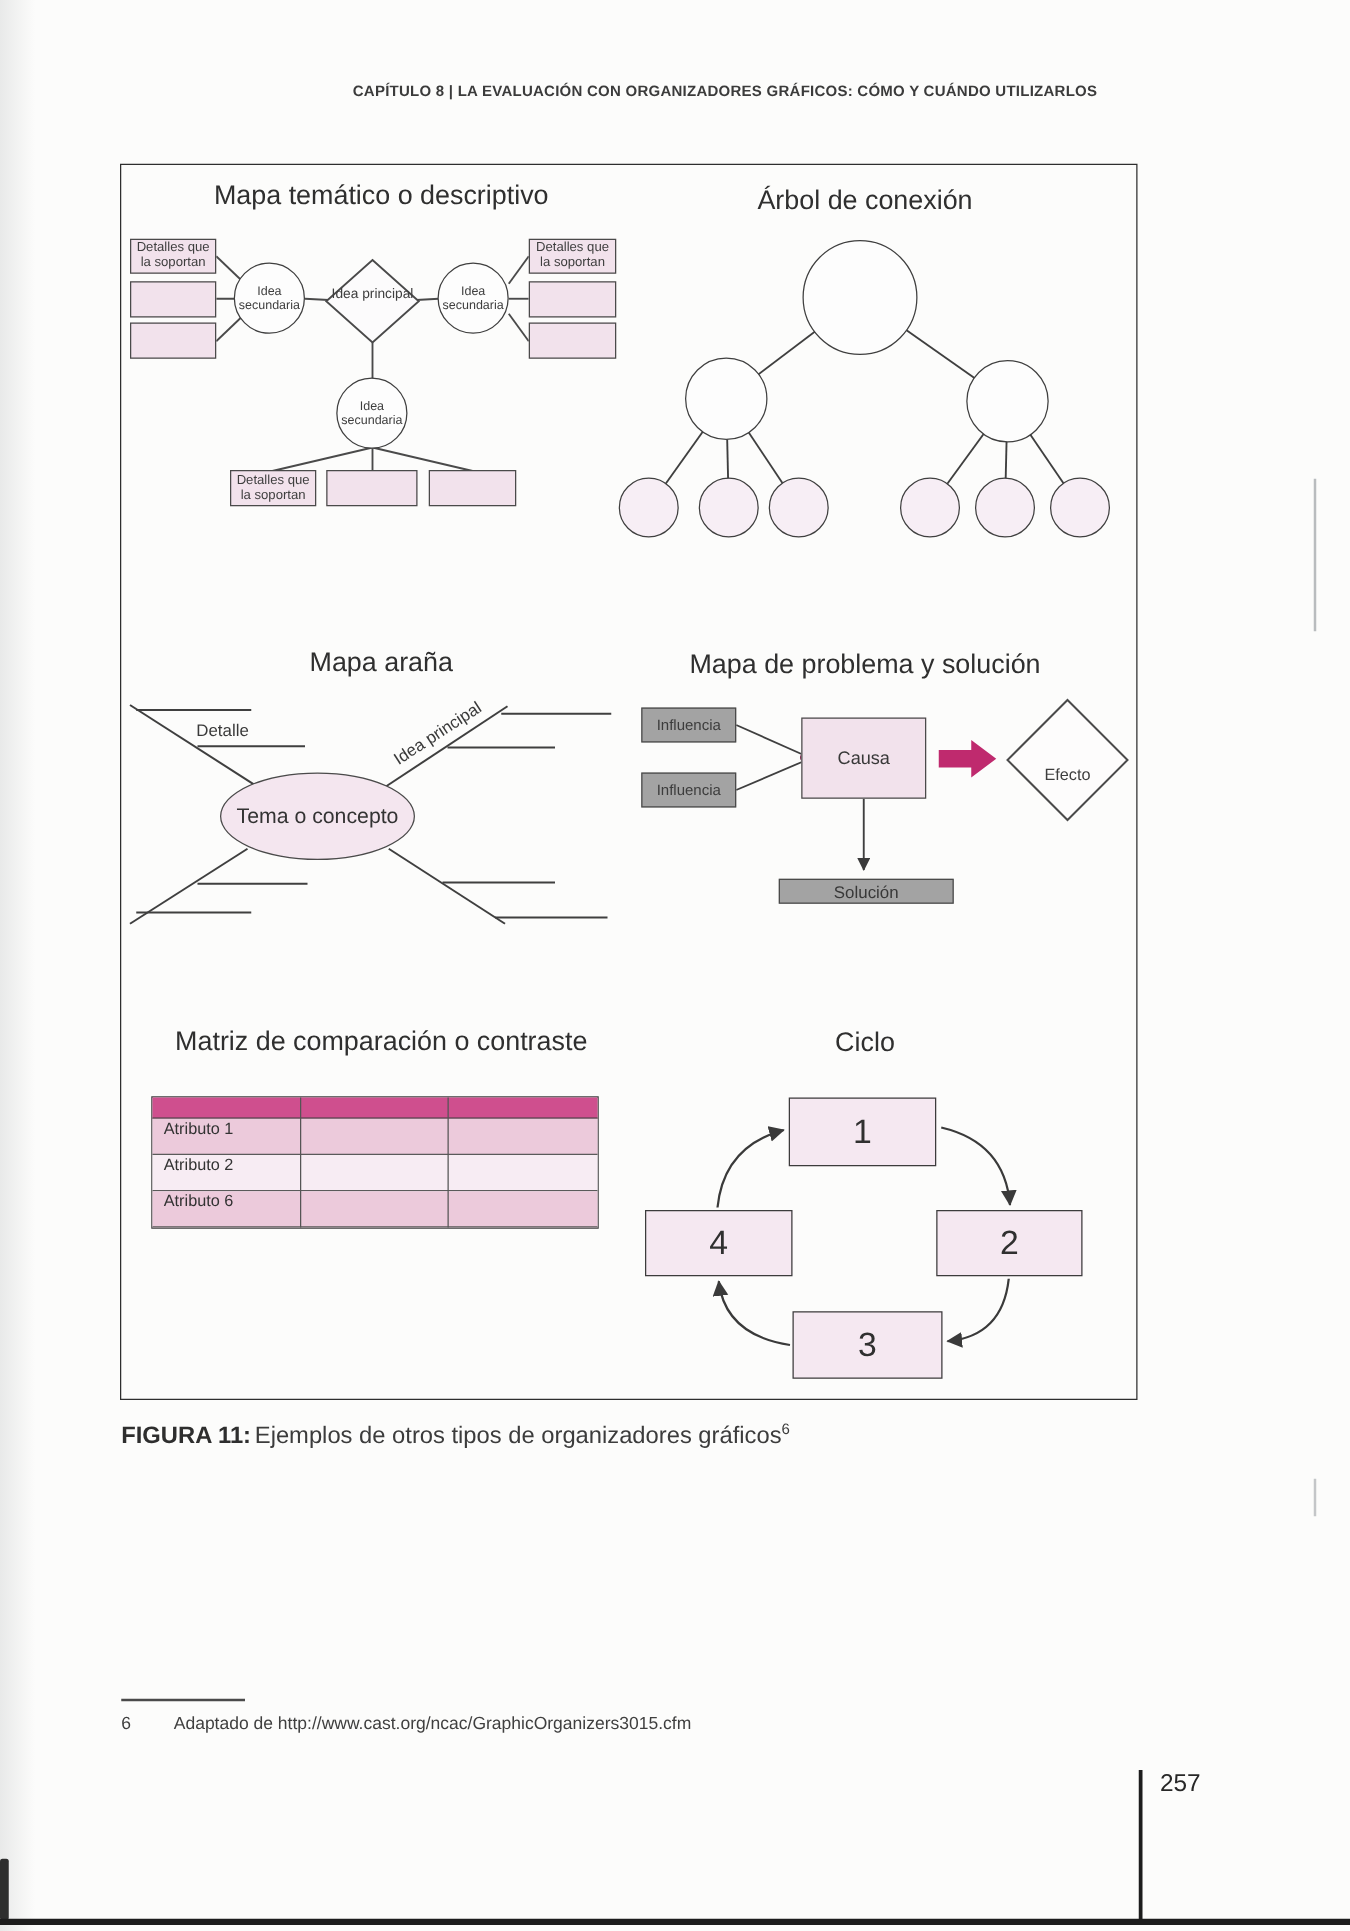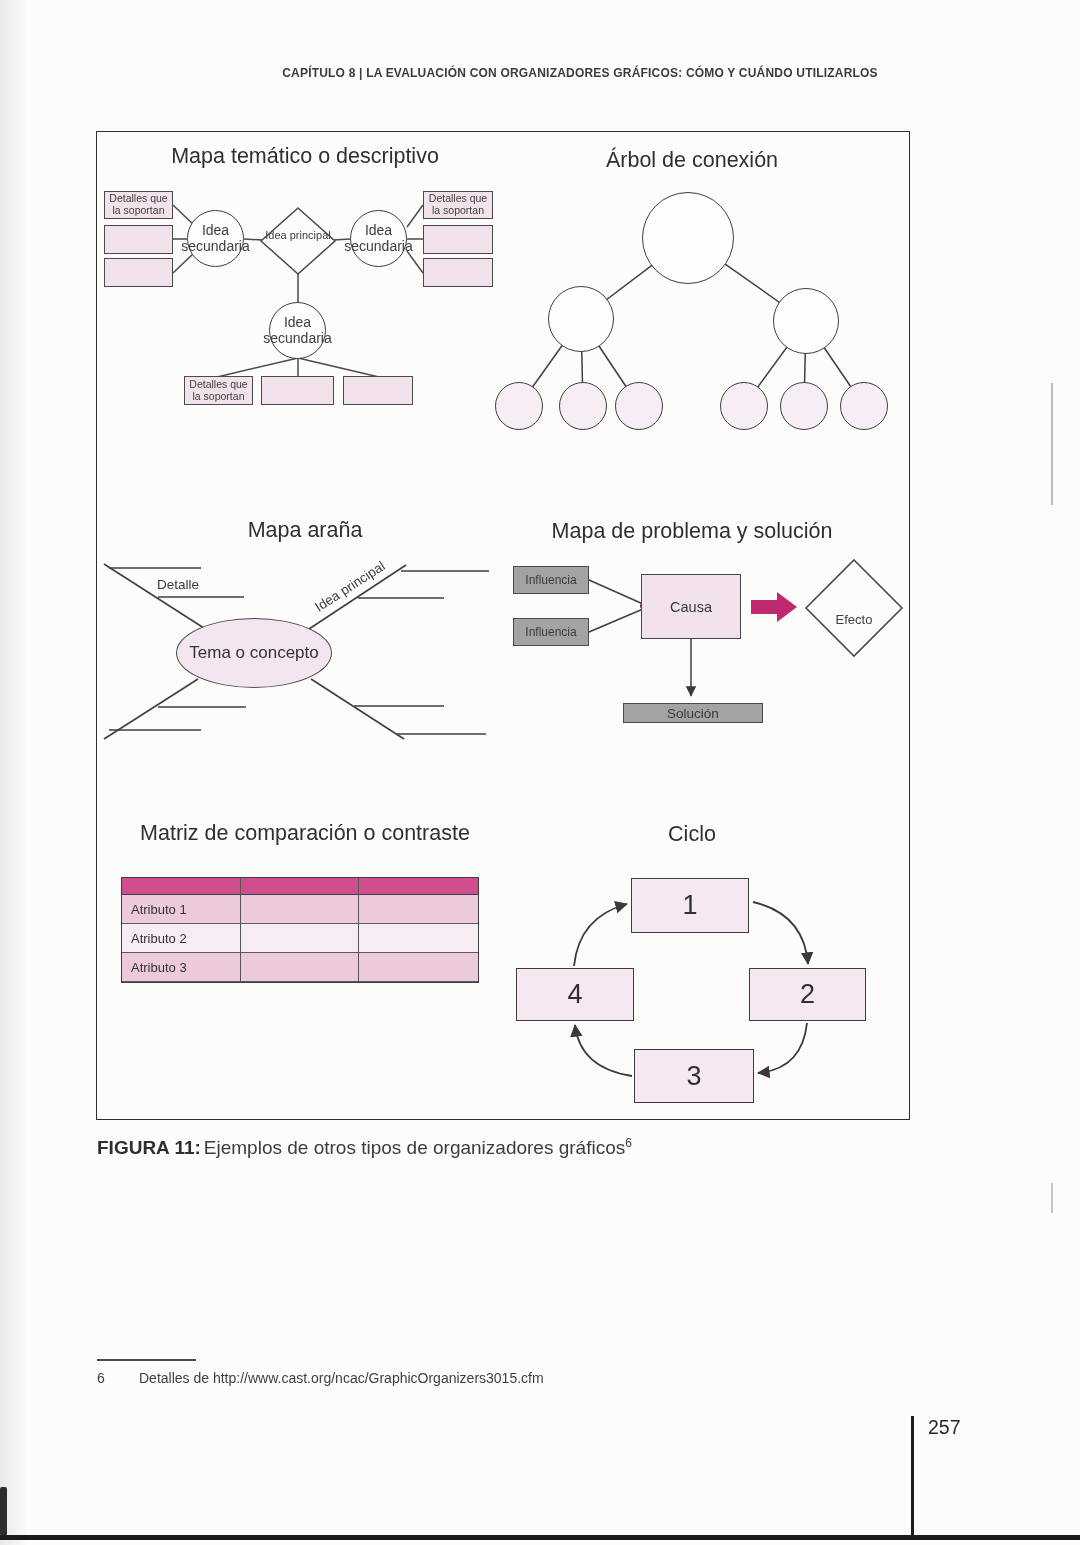--- a/index.html
+++ b/index.html
@@ -14,34 +14,34 @@
         border:1.6px solid #2e2e2e;background:#fcfcfb;}
   .fig-svg{position:absolute;left:0;top:0;width:812px;height:987px;}
   .panel-title{position:absolute;text-align:center;font-size:21.5px;font-weight:500;color:#2f2f2f;}
   .pinkbox{position:absolute;background:#f2e2ec;border:1.5px solid #4a4a4a;box-sizing:border-box;
         display:flex;align-items:center;justify-content:center;text-align:center;}
   .whitebox{background:#a3a3a3;}
   .tinytxt{font-size:10.5px;line-height:1.1;color:#3e3e3e;}
   .circle{position:absolute;background:#fdfdfd;border:1.6px solid #3f3f3f;border-radius:50%;
         box-sizing:border-box;display:flex;align-items:center;justify-content:center;text-align:center;}
   .circle.pinkish{background:#f7eef5;}
-  .clabel{font-size:14px;line-height:1.1;color:#3e3e3e;}
+  .clabel{font-size:10px;line-height:1.1;color:#3e3e3e;}
   .dlabel{position:absolute;text-align:center;font-size:11px;line-height:1.12;color:#3e3e3e;}
   .ellipse{position:absolute;background:#f4e6ef;border:1.6px solid #4a4a4a;border-radius:50%;
         box-sizing:border-box;display:flex;align-items:center;justify-content:center;}
   .ellipse .elabel{font-size:17px;color:#333;}
   .freelabel{position:absolute;font-size:13.5px;color:#3a3a3a;}
   .rotlabel{position:absolute;left:197px;top:447px;width:112px;text-align:center;font-size:13.5px;
         color:#3a3a3a;transform:rotate(-33deg);}
   .smallbox-label{font-size:12px;color:#3c3c3c;}
   
   .mx-table{position:absolute;left:24px;top:745px;width:358px;border:1.6px solid #3e3e3e;
         box-sizing:border-box;background:#fff;}
   .mx-head{height:16px;background:#cf4f8e;border-bottom:1.4px solid #3e3e3e;}
-  .mx-row{height:29px;display:flex;align-items:center;padding-left:9px;font-size:13px;color:#333;
+  .mx-row{height:29px;display:flex;padding-left:9px;font-size:13px;color:#333;
         border-bottom:1.2px solid #5a5a5a;box-sizing:border-box;}
   .mx-row:last-child{border-bottom:none;height:32px;}
   .mx-r1,.mx-r3{background:#eccadb;}
   .mx-r2{background:#f7ecf3;}
   .mx-colline{position:absolute;top:0;bottom:0;width:1.3px;background:#555;}
   
   .cyclebox{position:absolute;background:#f5e8f1;border:1.7px solid #3c3c3c;box-sizing:border-box;
         display:flex;align-items:center;justify-content:center;font-size:27px;color:#303030;}
   
   .caption{position:absolute;left:97px;top:1136px;width:820px;font-size:19px;color:#3c3c3c;}
@@ -198,21 +198,21 @@
     <div class="panel-title" style="left:8px;top:689px;width:400px;">Matriz de comparación o contraste</div>
     <div class="mx-table">
       <div class="mx-head"></div>
       <div class="mx-row mx-r1">
         <span>Atributo 1</span>
       </div>
       <div class="mx-row mx-r2">
         <span>Atributo 2</span>
       </div>
       <div class="mx-row mx-r3">
-        <span>Atributo 3</span>
+        <span>Atributo 6</span>
       </div>
       <div class="mx-colline" style="left:118px;"></div>
       <div class="mx-colline" style="left:236px;"></div>
     </div>
 
     <div class="panel-title" style="left:430px;top:690px;width:330px;">Ciclo</div>
     <div class="cyclebox" style="left:534px;top:746px;width:118px;height:55px;">
       <span>1</span>
     </div>
     <div class="cyclebox" style="left:652px;top:836px;width:117px;height:53px;">
@@ -226,21 +226,21 @@
     </div>
   </div>
 
   <div class="caption">
     <span class="cap-label">FIGURA 11:</span><span class="cap-text">Ejemplos de otros tipos de organizadores gráficos</span><sup>6</sup>
   </div>
 
 
   <div class="fn-rule"></div>
   <div class="fn-num">6</div>
-  <div class="fn-text">Detalles de http://www.cast.org/ncac/GraphicOrganizers3015.cfm</div>
+  <div class="fn-text">Adaptado de http://www.cast.org/ncac/GraphicOrganizers3015.cfm</div>
 
   <div class="pn-line"></div>
   <div class="pn">257</div>
 
   <div class="art1"></div>
   <div class="art2"></div>
   <div class="corner-sliver"></div>
   <div class="bottom-bar"></div>
 </div>
 

